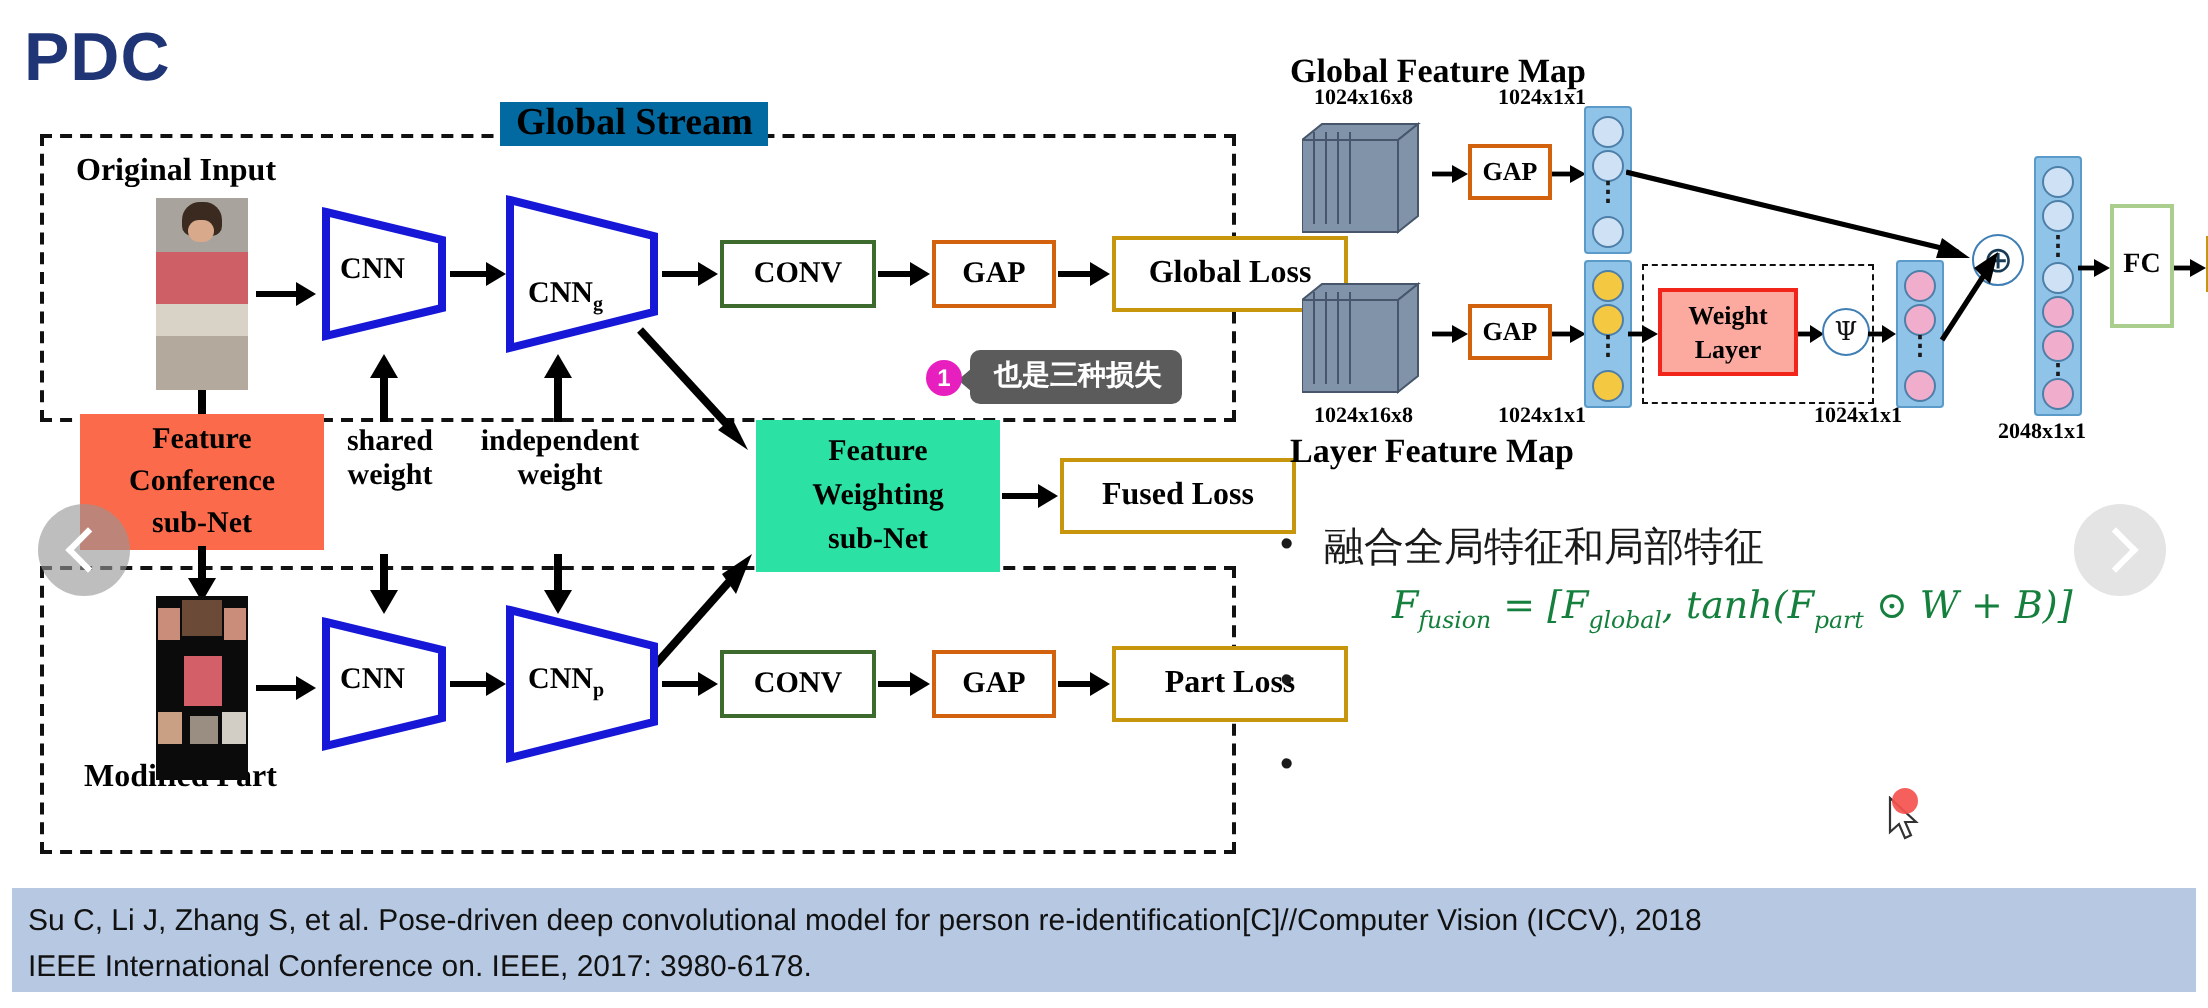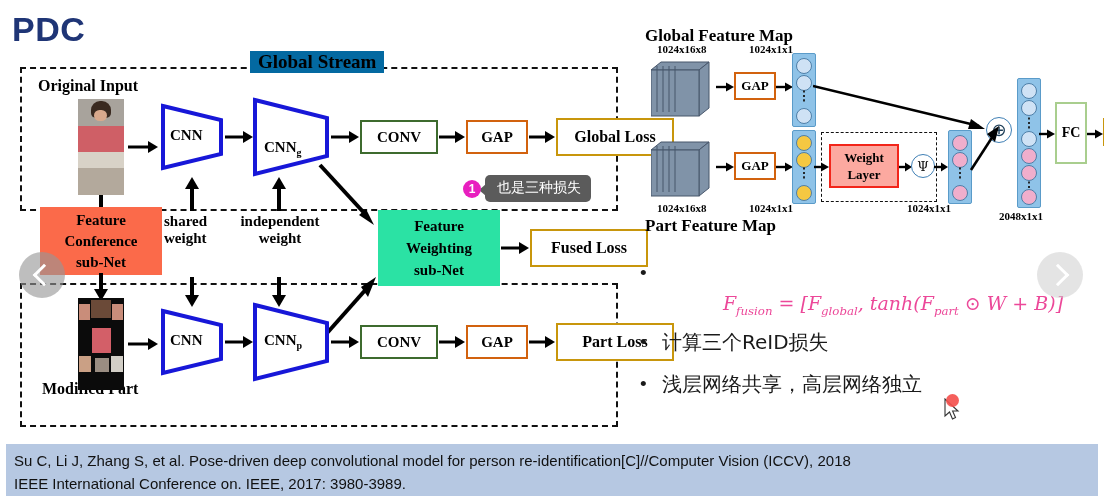--- a/index.html
+++ b/index.html
@@ -44,20 +44,21 @@
     position:absolute;width:18px;height:18px;border-radius:50%;
     background:#E81FBF;color:#fff;font-size:12px;font-weight:bold;
     display:flex;align-items:center;justify-content:center;
     left:463px;top:180px;z-index:40;
   }
   #tip1{
     position:absolute;left:485px;top:175px;z-index:39;
     background:#5B5B5B;color:#fff;font-size:14px;
     padding:4px 10px 5px 12px;border-radius:5px;white-space:nowrap;
     font-family:"DejaVu Sans",sans-serif;
+    font-weight:bold;
   }
   #tip1:before{
     content:"";position:absolute;left:-6px;top:9px;
     border-top:6px solid transparent;border-bottom:6px solid transparent;
     border-right:7px solid #5B5B5B;
   }
 
   
   #rightfig{position:absolute;left:645px;top:22px;width:450px;height:210px;}
   .fmstack{position:absolute;}
@@ -66,21 +67,21 @@
   .dots{position:absolute;color:#1a1a1a;font-size:13px;line-height:4px;text-align:center;font-weight:bold;}
   .smalllab{position:absolute;font-family:"Liberation Serif",serif;font-weight:bold;font-size:11px;color:#000;white-space:nowrap;}
   .caplab{position:absolute;font-family:"Liberation Serif",serif;font-weight:bold;font-size:17px;color:#000;white-space:nowrap;}
 
   
   #bullets{position:absolute;left:640px;top:258px;width:450px;}
   .bullet{display:flex;align-items:flex-start;margin-bottom:4px;}
   .bdot{width:22px;flex:0 0 22px;font-size:19px;line-height:30px;color:#1a1a1a;text-align:left;}
   .btxt{font-size:20px;line-height:30px;color:#1a1a1a;font-family:"DejaVu Sans",sans-serif;}
   #formula{margin:4px 0 9px 56px;font-family:"DejaVu Serif",serif;
-           font-size:19px;font-style:italic;color:#ec4899;white-space:nowrap;text-align:center;}
+           font-size:19px;font-style:italic;color:#15803d;white-space:nowrap;}
   #formula sub{font-size:0.62em;font-style:italic;}
 
   
   #cite{
     position:absolute;left:6px;top:444px;width:1092px;height:52px;
     background:#B6C8E2;color:#111;font-size:15px;line-height:23px;
     padding:5px 8px 0 8px;box-sizing:border-box;
     font-family:"Liberation Sans",sans-serif;
   }
 
@@ -164,21 +165,21 @@
 
     <svg class="arrow" style="left:165px;top:122px;" width="18" height="34">
       <line x1="9" y1="34" x2="9" y2="12" stroke="#000" stroke-width="4"></line>
       <polygon points="2,12 9,0 16,12" fill="#000"></polygon>
     </svg>
     <svg class="arrow" style="left:252px;top:122px;" width="18" height="34">
       <line x1="9" y1="34" x2="9" y2="12" stroke="#000" stroke-width="4"></line>
       <polygon points="2,12 9,0 16,12" fill="#000"></polygon>
     </svg>
 
-    <div class="figlabel serif" style="left:146px;top:158px;font-size:15px;text-align:left;width:62px;">
+    <div class="figlabel serif" style="left:146px;top:158px;font-size:15px;text-align:center;width:62px;">
       <div>shared</div>
       <div>weight</div>
     </div>
     <div class="figlabel serif" style="left:213px;top:158px;font-size:15px;text-align:center;width:98px;">
       <div>independent</div>
       <div>weight</div>
     </div>
 
     <svg class="arrow" style="left:74px;top:140px;" width="18" height="28">
       <line x1="9" y1="0" x2="9" y2="16" stroke="#000" stroke-width="4"></line>
@@ -333,21 +334,21 @@
     </svg>
 
     <div class="colbar" style="left:147px;top:108px;width:22px;height:72px;">
       <div class="node" style="left:3px;top:4px;width:14px;height:14px;background:#F5C842;"></div>
       <div class="node" style="left:3px;top:21px;width:14px;height:14px;background:#F5C842;"></div>
       <div class="dots" style="left:0;top:40px;width:22px;">⋮</div>
       <div class="node" style="left:3px;top:54px;width:14px;height:14px;background:#F5C842;"></div>
     </div>
     <div class="smalllab" style="left:12px;top:180px;">1024x16x8</div>
     <div class="smalllab" style="left:104px;top:180px;">1024x1x1</div>
-    <div class="caplab" style="left:0px;top:194px;">Part Feature Map</div>
+    <div class="caplab" style="left:0px;top:194px;">Layer Feature Map</div>
 
     <div style="position:absolute;left:176px;top:110px;width:114px;height:68px;border:1.8px dashed #111;"></div>
     <svg class="arrow" style="left:169px;top:138px;" width="15" height="14">
       <line x1="0" y1="7" x2="7" y2="7" stroke="#000" stroke-width="2.4"></line>
       <polygon points="7,2.5 15,7 7,11.5" fill="#000"></polygon>
     </svg>
     <div class="box serif" style="left:184px;top:122px;width:70px;height:44px;background:#FCA9A0;border:2.4px solid #F2251A;flex-direction:column;font-size:13px;line-height:17px;">
       <div>Weight</div>
       <div>Layer</div>
     </div>
@@ -404,39 +405,38 @@
     <svg class="arrow" style="left:442px;top:105px;" width="16" height="14">
       <line x1="0" y1="7" x2="8" y2="7" stroke="#000" stroke-width="2.4"></line>
       <polygon points="8,2.5 16,7 8,11.5" fill="#000"></polygon>
     </svg>
     <div class="box b-loss serif" style="left:458px;top:96px;width:102px;height:28px;font-size:13px;border-width:2.2px;">Softmax Loss</div>
   </div>
 
   <div id="bullets">
     <div class="bullet">
       <div class="bdot">•</div>
+      <div class="btxt">融合全局特征和局部特征</div>
     </div>
 
     <div id="formula">
       <span>F</span><sub>fusion</sub><span> = [</span><span>F</span><sub>global</sub><span>, tanh(</span><span>F</span><sub>part</sub><span> ⊙ W + B)]</span>
     </div>
 
     <div class="bullet">
       <div class="bdot">•</div>
-      <div class="btxt">计算三个ReID损失</div>
     </div>
     <div class="bullet" style="margin-top:12px;">
       <div class="bdot">•</div>
-      <div class="btxt">浅层网络共享，高层网络独立</div>
     </div>
   </div>
 
   <div id="cite">
     <div>Su C, Li J, Zhang S, et al. Pose-driven deep convolutional model for person re-identification[C]//Computer Vision (ICCV), 2018</div>
-    <div>IEEE International Conference on. IEEE, 2017: 3980-3989.</div>
+    <div>IEEE International Conference on. IEEE, 2017: 3980-6178.</div>
   </div>
 
   <div class="navcirc" id="nav-prev">
     <span class="chev left"></span>
   </div>
   <div class="navcirc" id="nav-next">
     <span class="chev right"></span>
   </div>
 
   <div id="cursor">

